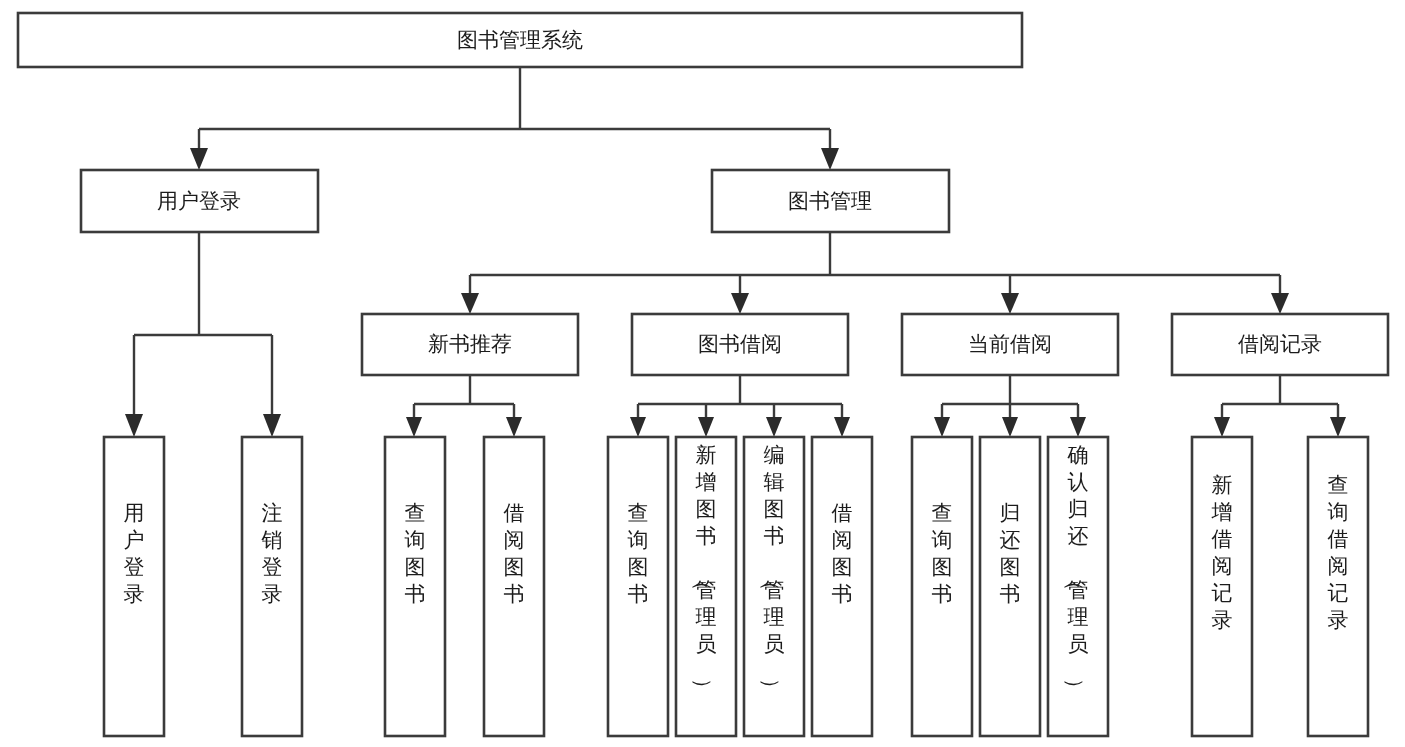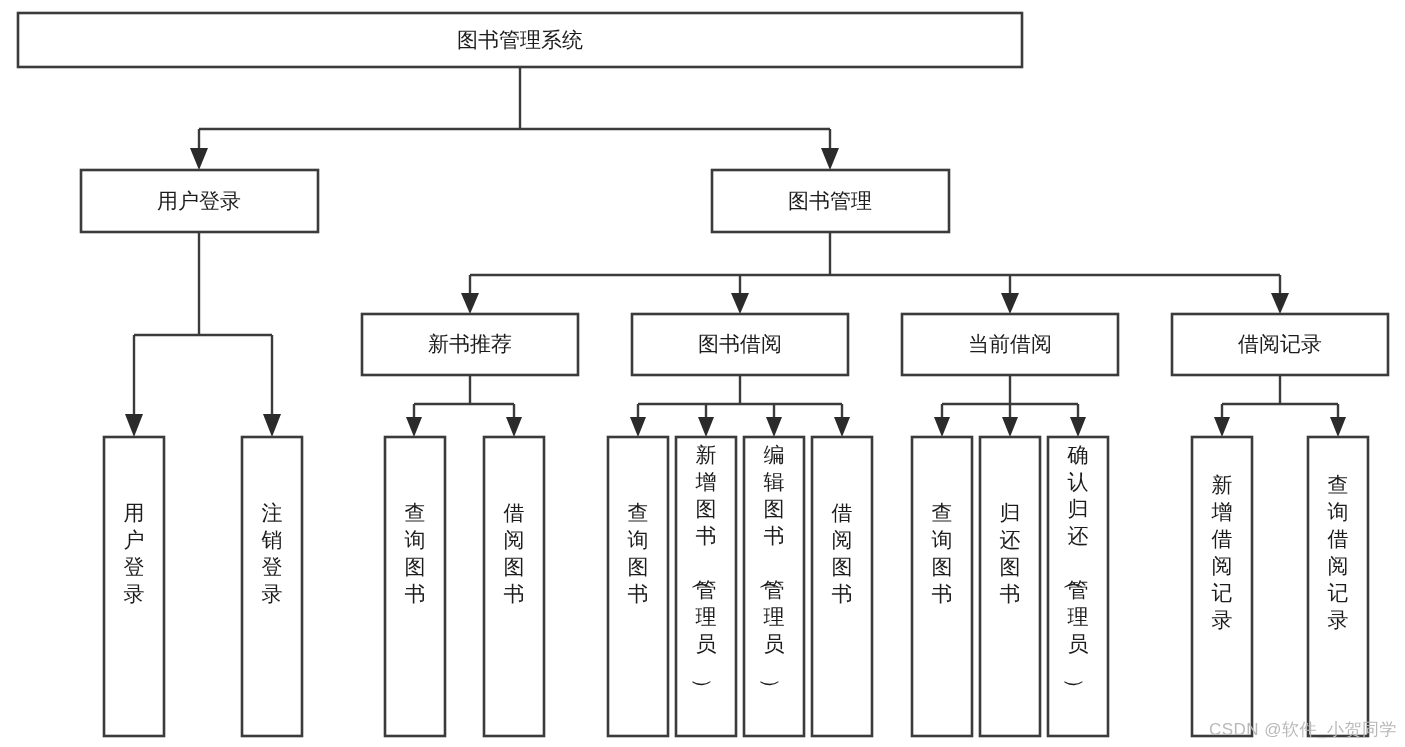--- a/index.html
+++ b/index.html
@@ -226,14 +226,13 @@
     <g>
       <rect class="node-box" x="1192" y="437" width="60" height="299"></rect>
       <text class="leaf-label" x="1222" y="492"><tspan x="1222" y="492">新</tspan><tspan x="1222" y="519">增</tspan><tspan x="1222" y="546">借</tspan><tspan x="1222" y="573">阅</tspan><tspan x="1222" y="600">记</tspan><tspan x="1222" y="627">录</tspan></text>
     </g>
     <g>
       <rect class="node-box" x="1308" y="437" width="60" height="299"></rect>
       <text class="leaf-label" x="1338" y="492"><tspan x="1338" y="492">查</tspan><tspan x="1338" y="519">询</tspan><tspan x="1338" y="546">借</tspan><tspan x="1338" y="573">阅</tspan><tspan x="1338" y="600">记</tspan><tspan x="1338" y="627">录</tspan></text>
     </g>
   </svg>
 
-  <div class="watermark">CSDN @软件_小贺同学</div>
 </div>
 
 </body></html>

